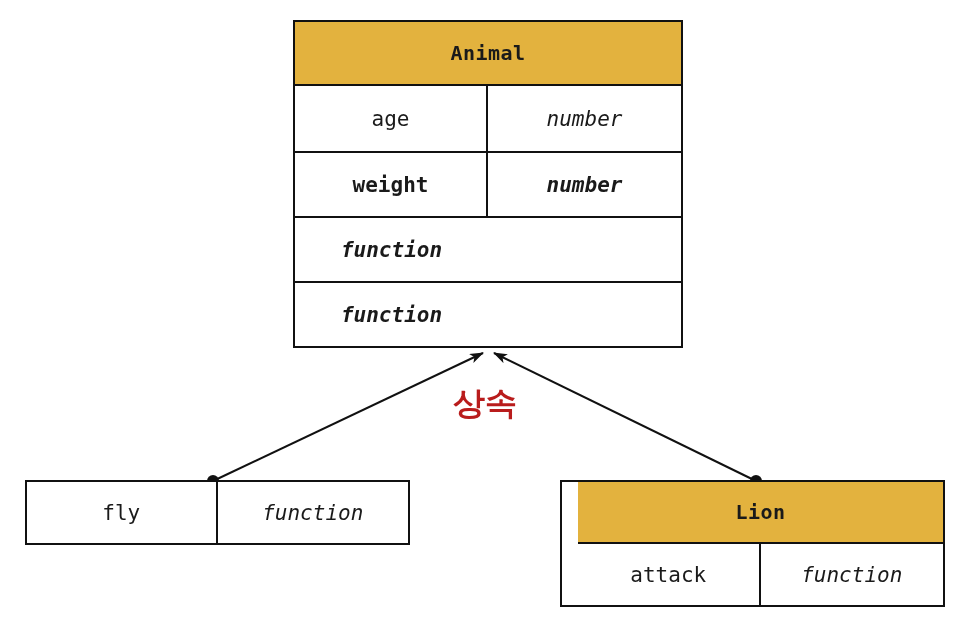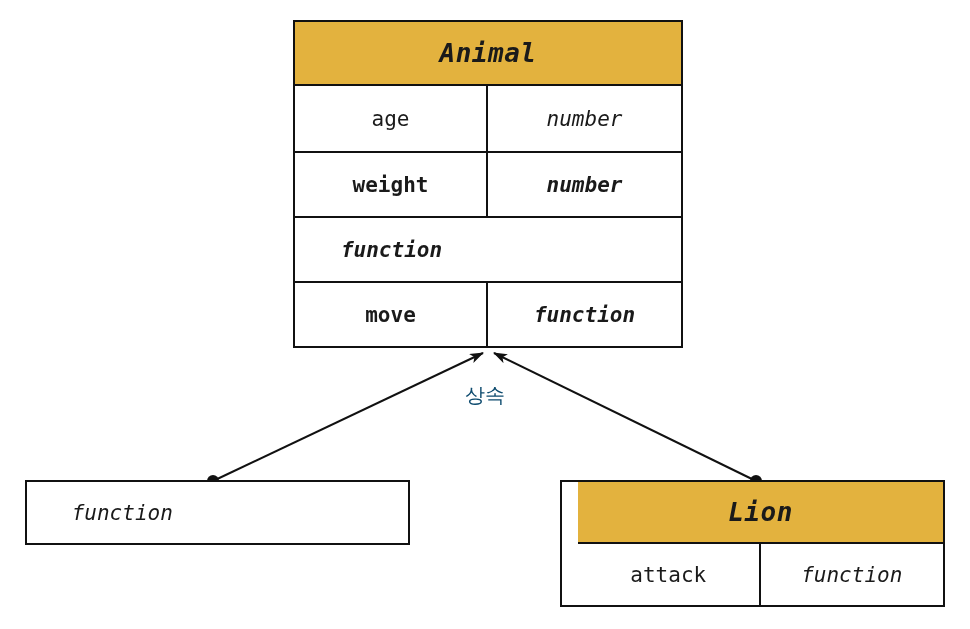--- a/index.html
+++ b/index.html
@@ -34,24 +34,23 @@
     border: 2px solid var(--border-color);
     background: #FFFFFF;
   }
   .class-header {
     background: var(--header-fill);
     border-bottom: 2px solid var(--border-color);
     display: flex;
     align-items: center;
     justify-content: center;
     font-weight: bold;
-    font-size: 26px;
+    font-size: 20px;
     color: #1a1a1a;
     letter-spacing: 0.5px;
-    font-style: italic;
   }
   .member-row {
     display: flex;
     width: 100%;
   }
   .member-row + .member-row { border-top: 2px solid var(--border-color); font-weight: bold; }
   .member-name, .member-type {
     display: flex;
     align-items: center;
     justify-content: center;
@@ -73,23 +72,23 @@
   
   .bird { left: 25px;  top: 480px; width: 385px; }
   .lion { left: 560px; top: 480px; width: 385px; padding-left: 16px; }
   .bird .class-header, .lion .class-header { height: 62px; }
   .bird .member-row,   .lion .member-row   { height: 61px; }
   .inheritance-label {
     position: absolute;
     left: 485px; top: 382px;
     transform: translateX(-50%);
     font-family: "DejaVu Sans", "Liberation Sans", sans-serif;
-    font-weight: normal;
-    font-size: 20px;
-    color: #0c4a6e;
+    font-weight: bold;
+    font-size: 32px;
+    color: #b91c1c;
     white-space: nowrap;
   }
 </style>
 </head>
 <body>
 
 <div class="canvas">
 
   <svg class="connectors" viewBox="0 0 970 629" xmlns="http://www.w3.org/2000/svg">
     <defs>
@@ -112,27 +111,27 @@
       <div class="member-type">number</div>
     </div>
     <div class="member-row">
       <div class="member-name">weight</div>
       <div class="member-type">number</div>
     </div>
     <div class="member-row">
       <div class="member-type">function</div>
     </div>
     <div class="member-row">
-      <div class="member-name">move</div>
       <div class="member-type">function</div>
     </div>
   </div>
 
   <div class="class-box bird">
     <div class="member-row">
+      <div class="member-name">fly</div>
       <div class="member-type">function</div>
     </div>
   </div>
 
   <div class="class-box lion">
     <div class="class-header">Lion</div>
     <div class="member-row">
       <div class="member-name">attack</div>
       <div class="member-type">function</div>
     </div>

